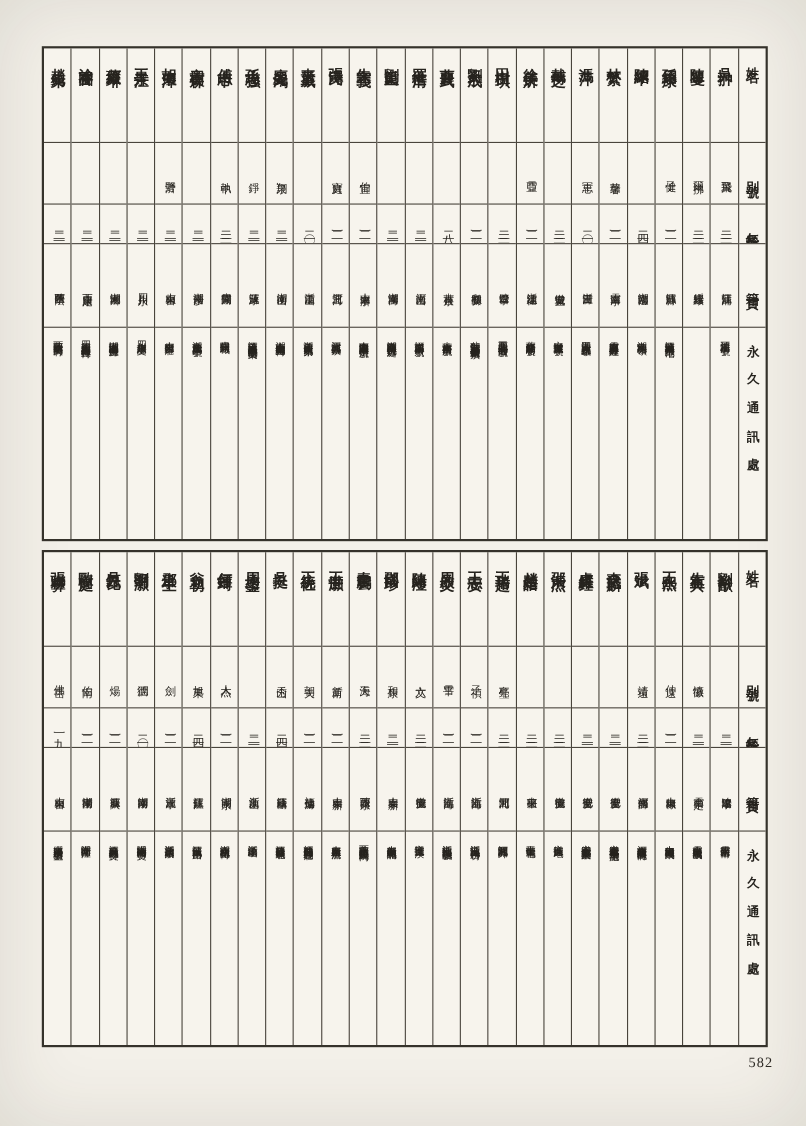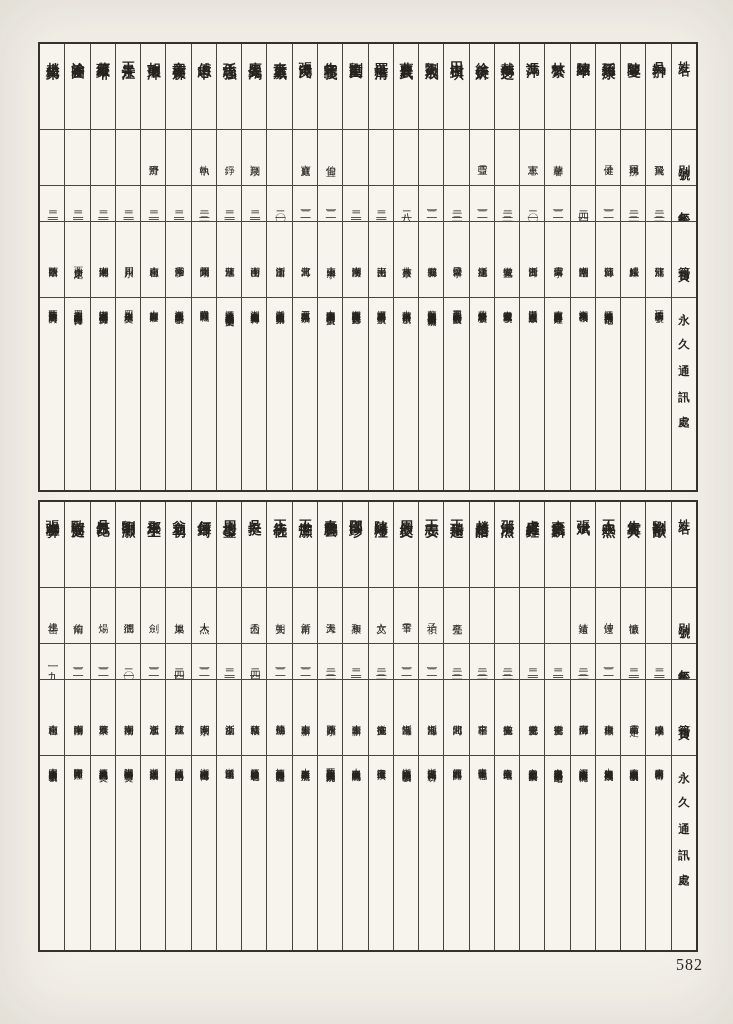--- a/index.html
+++ b/index.html
@@ -39,21 +39,21 @@
   }
   .name-text{font-size:13.5px;font-weight:bold;letter-spacing:2px;}
   .alias-text{font-size:10px;letter-spacing:1px;}
   .age-text{font-size:11px;letter-spacing:2px;}
   .native-text{font-size:9.5px;letter-spacing:0.5px;}
   .addr-text{font-size:9px;letter-spacing:0.5px;align-self:stretch;}
   .hdr-text{font-weight:bold;font-size:12px;letter-spacing:3px;}
   .spread{letter-spacing:26px;font-size:11.5px;}
   .page-number{
     position:absolute;right:30px;bottom:50px;
-    font-size:16px;letter-spacing:1px;color:#2b2823;
+    font-size:13px;letter-spacing:1px;color:#2b2823;
   }
 </style>
 </head>
 <body>
 
 <div class="page">
   <div class="register" id="table-top">
       <div class="col header-col">
         <div class="cell cell-name">
           <span class="vtext hdr-text">姓名</span>

